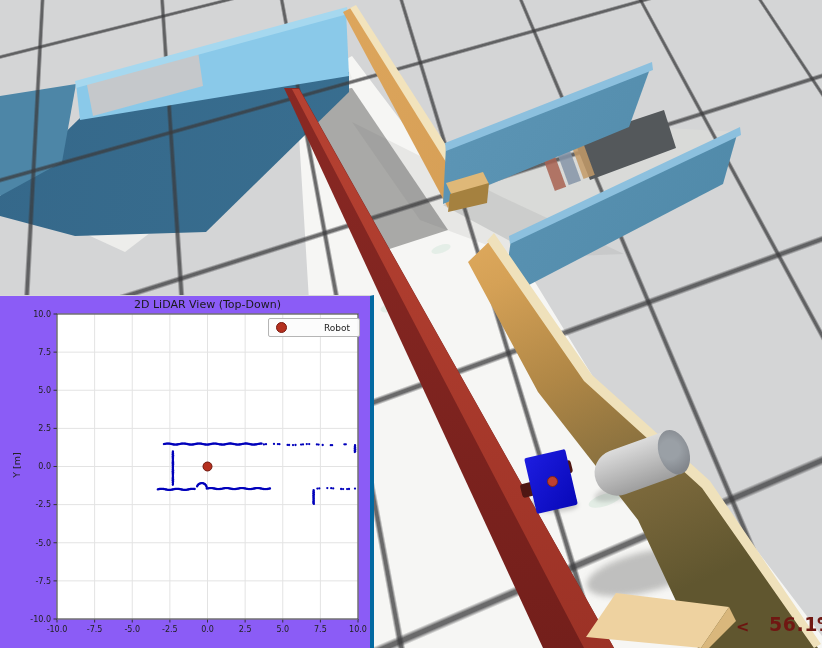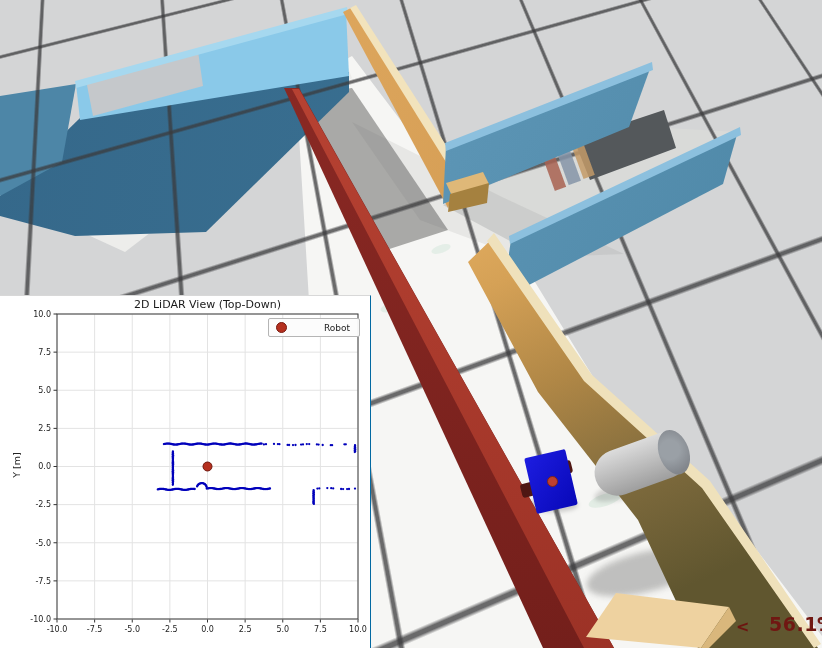--- a/index.html
+++ b/index.html
@@ -67,22 +67,22 @@
   #robot-dot{position:absolute;left:547px;top:476px;width:9px;height:9px;border-radius:50%;background:#bf4030;border:1px solid #7e241a;pointer-events:none;}
   #big-box-top{clip-path:polygon(616px 593px,729px 607px,701px 648px,586px 637px);background:#eed2a0;}
   #big-box-side{clip-path:polygon(729px 607px,736px 621px,709px 648px,701px 648px);background:#d9b77c;}
 
   
   #status-arrow{position:absolute;left:736px;top:617px;font-size:16px;font-weight:bold;color:#6c1410;}
   #status-value{position:absolute;left:769px;top:613px;font-size:19px;font-weight:bold;color:#701712;letter-spacing:.5px;white-space:nowrap;}
   #status-unit{position:absolute;left:817px;top:613px;font-size:19px;font-weight:bold;color:#701712;white-space:nowrap;}
 
   
-  #lidar-panel{position:absolute;left:0;top:295px;width:370px;height:353px;background:#ffffff;
-    border-top:1px solid #d8d8d8;border-right:1px solid #0369a1;z-index:50;}
+  #lidar-panel{position:absolute;left:0;top:295px;width:370px;height:353px;background:#8b5cf6;
+    border-top:1px solid #d8d8d8;border-right:4px solid #0369a1;z-index:50;}
   #lidar-title{position:absolute;left:57px;top:2px;width:301px;text-align:center;font-size:11px;color:#1a1a1a;}
   #lidar-ylabel{position:absolute;left:-12px;top:162px;width:60px;height:14px;text-align:center;font-size:9.5px;color:#222;transform:rotate(-90deg);}
   #lidar-xlabel{position:absolute;left:57px;top:333px;width:301px;text-align:center;font-size:9.5px;color:#222;}
   #lidar-svg{position:absolute;left:0;top:0;}
   #lidar-legend{position:absolute;right:10px;top:22px;display:flex;align-items:center;gap:7px;
     border:1px solid #b5b5b5;border-radius:2px;background:rgba(252,252,252,.95);padding:3px 9px 3px 7px;}
   #legend-marker{width:9px;height:9px;border-radius:50%;border:1px solid #79190f;}
   #legend-label{font-size:9px;color:#222;margin-left:30px;}
 </style>
 </head>

